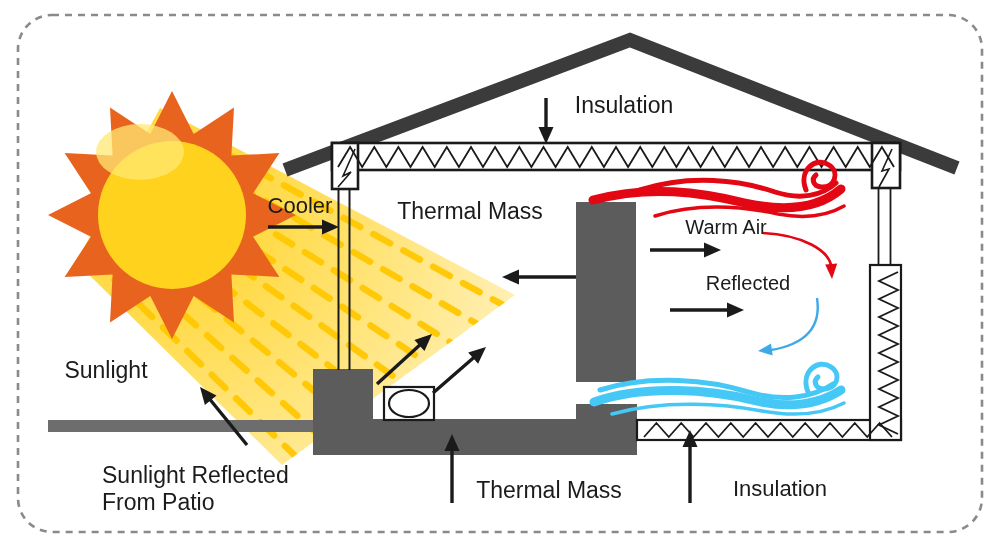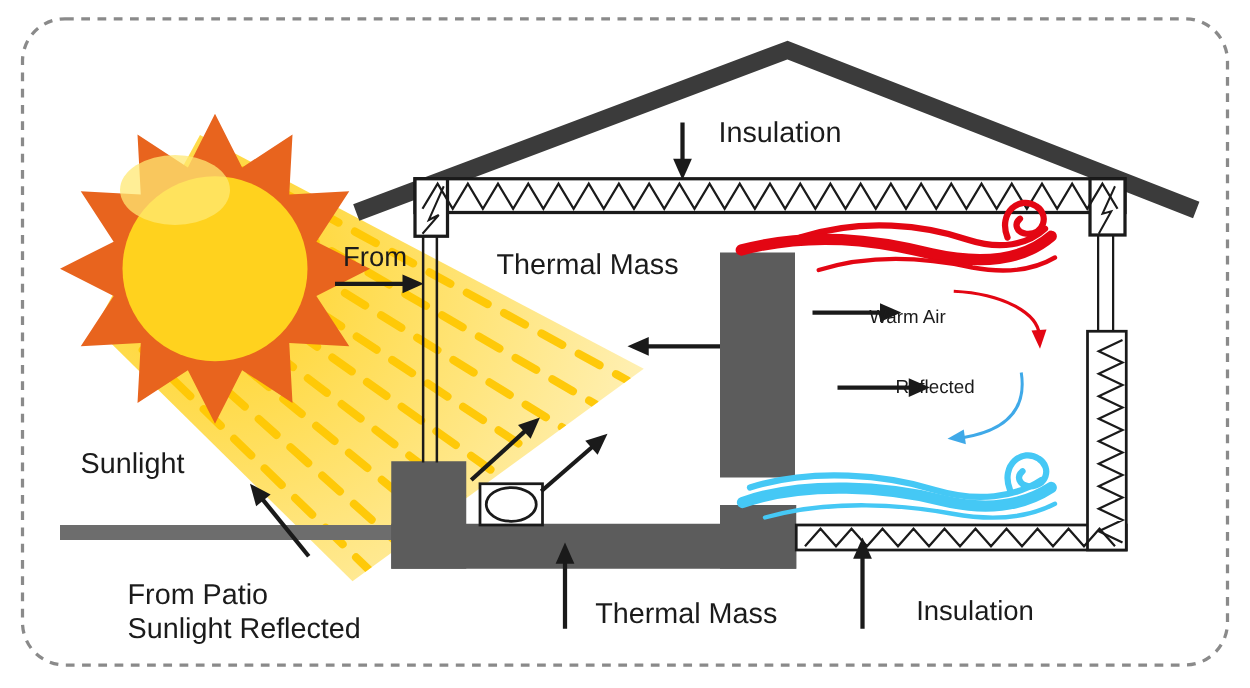--- a/index.html
+++ b/index.html
@@ -3,21 +3,21 @@
 <meta charset="utf-8">
 <style>
   html,body{margin:0;padding:0;background:#fff;}
   .stage{position:relative;width:1000px;height:550px;background:#ffffff;overflow:hidden;
          font-family:"Liberation Sans",sans-serif;}
   .stage svg{position:absolute;left:0;top:0;}
   .lbl{position:absolute;font-weight:400;color:var(--text-color,#1b1b1b);
        transform:translate(-50%,-50%);white-space:nowrap;line-height:1.1;}
   .lbl.s23{font-size:23px;}
   .lbl.s22{font-size:22px;}
-  .lbl.s21{font-size:15px;margin-top:28px;}
+  .lbl.s21{font-size:20px;}
   .lbl.left-align{transform:none;text-align:left;line-height:27px;font-size:23px;}
 </style>
 </head>
 <body style="--text-color: #1b1b1b;">
 
 <div class="stage">
 
 <svg width="1000" height="550" viewBox="0 0 1000 550">
   <defs>
     <radialGradient id="beamGrad" gradientUnits="userSpaceOnUse" cx="172" cy="215" r="440">
@@ -149,26 +149,26 @@
           <line x1="452" y1="503" x2="452.0" y2="449.0" stroke="#1a1a1a" stroke-width="3.4"></line>
           <polygon points="452,434 459.5,451.0 444.5,451.0" fill="#1a1a1a"></polygon>
         </g>
         <g>
           <line x1="690" y1="503" x2="690.0" y2="445.0" stroke="#1a1a1a" stroke-width="3.4"></line>
           <polygon points="690,430 697.5,447.0 682.5,447.0" fill="#1a1a1a"></polygon>
         </g>
       </g>
 </svg>
 
-<div class="lbl s22" style="left:300px;top:206px">From</div>
+<div class="lbl s22" style="left:300px;top:206px">Cooler</div>
 <div class="lbl s23" style="left:470px;top:212px">Thermal Mass</div>
 <div class="lbl s23" style="left:624px;top:106px">Insulation</div>
 <div class="lbl s21" style="left:726px;top:227px">Warm Air</div>
 <div class="lbl s21" style="left:748px;top:283px">Reflected</div>
 <div class="lbl s23" style="left:106px;top:371px">Sunlight</div>
 <div class="lbl left-align" style="left:102px;top:462px">
+  <div>Sunlight Reflected</div>
   <div>From Patio</div>
-  <div>Sunlight Reflected</div>
 </div>
 <div class="lbl s23" style="left:549px;top:491px">Thermal Mass</div>
 <div class="lbl s22" style="left:780px;top:489px">Insulation</div>
 
 </div>
 
 </body></html>

